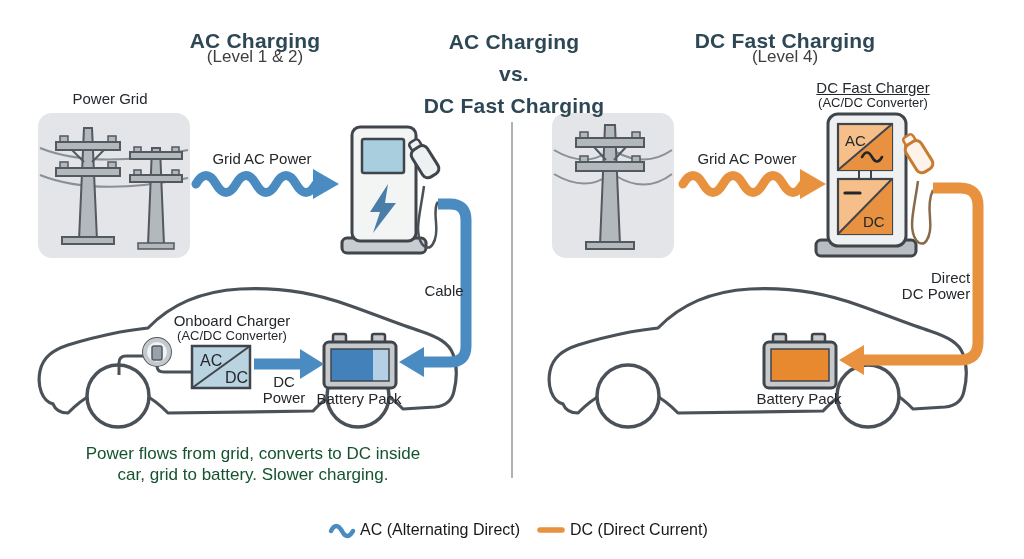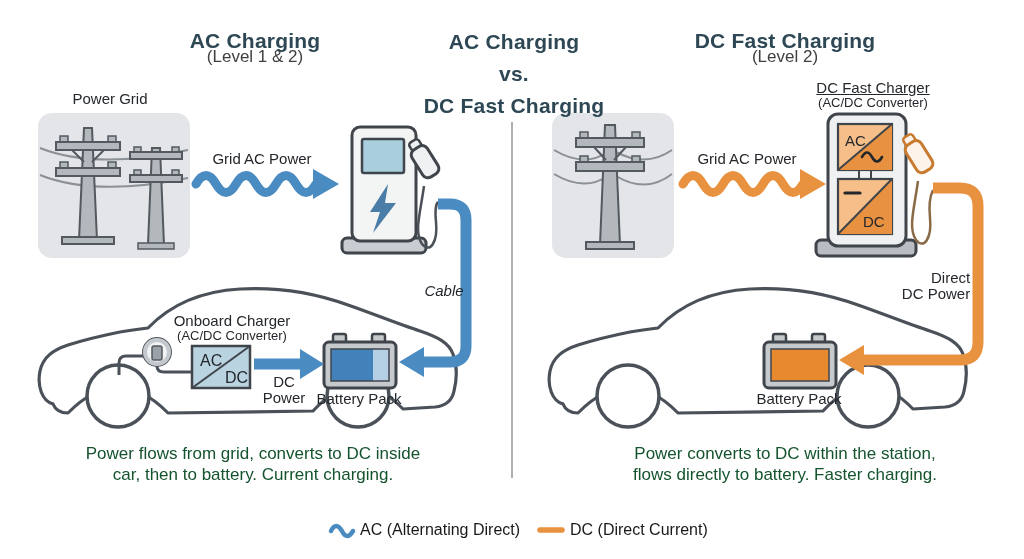--- a/index.html
+++ b/index.html
@@ -189,52 +189,48 @@
   <div class="txt title center" style="left:255px;top:21px;">AC Charging</div>
   <div class="txt subtitle center" style="left:255px;top:47px;">(Level 1 &amp; 2)</div>
 
   <div class="txt center title-stack" style="left:514px;top:22px;">
     <div class="title">AC Charging</div>
     <div class="title">vs.</div>
     <div class="title">DC Fast Charging</div>
   </div>
 
   <div class="txt title center" style="left:785px;top:21px;">DC Fast Charging</div>
-  <div class="txt subtitle center" style="left:785px;top:47px;">(Level 2)</div>
+  <div class="txt subtitle center" style="left:785px;top:47px;">(Level 4)</div>
 
   <div class="txt label center" style="left:110px;top:90px;">Power Grid</div>
   <div class="txt label center" style="left:262px;top:150px;">Grid AC Power</div>
   <div class="txt label center" style="left:747px;top:150px;">Grid AC Power</div>
 
   <div class="txt label center" style="left:873px;top:79px;text-decoration:underline;">DC Fast Charger</div>
   <div class="txt small-label center" style="left:873px;top:95px;">(AC/DC Converter)</div>
 
-  <div class="txt label center" style="left:444px;top:282px;font-style:italic;">Cable</div>
+  <div class="txt label center" style="left:444px;top:282px;">Cable</div>
 
   <div class="txt label center" style="left:232px;top:312px;">Onboard Charger</div>
   <div class="txt small-label center" style="left:232px;top:328px;">(AC/DC Converter)</div>
 
   <div class="txt label center" style="left:284px;top:374px;line-height:16px;">
     <div>DC</div>
     <div>Power</div>
   </div>
 
   <div class="txt label center" style="left:359px;top:390px;">Battery Pack</div>
   <div class="txt label center" style="left:799px;top:390px;">Battery Pack</div>
 
   <div class="txt label center" style="left:936px;top:270px;line-height:16px;text-align:right;">
     <div>Direct</div>
     <div>DC Power</div>
   </div>
 
   <div class="txt caption center" style="left:253px;top:443px;">
     <div>Power flows from grid, converts to DC inside</div>
-    <div>car, then to battery. Current charging.</div>
-  </div>
-  <div class="txt caption center" style="left:785px;top:443px;">
-    <div>Power converts to DC within the station,</div>
-    <div>flows directly to battery. Faster charging.</div>
+    <div>car, grid to battery. Slower charging.</div>
   </div>
 
   <div class="txt legend-label" style="left:360px;top:521px;">AC (Alternating Direct)</div>
   <div class="txt legend-label" style="left:570px;top:521px;">DC (Direct Current)</div>
 
 </div>
 
 </body></html>

